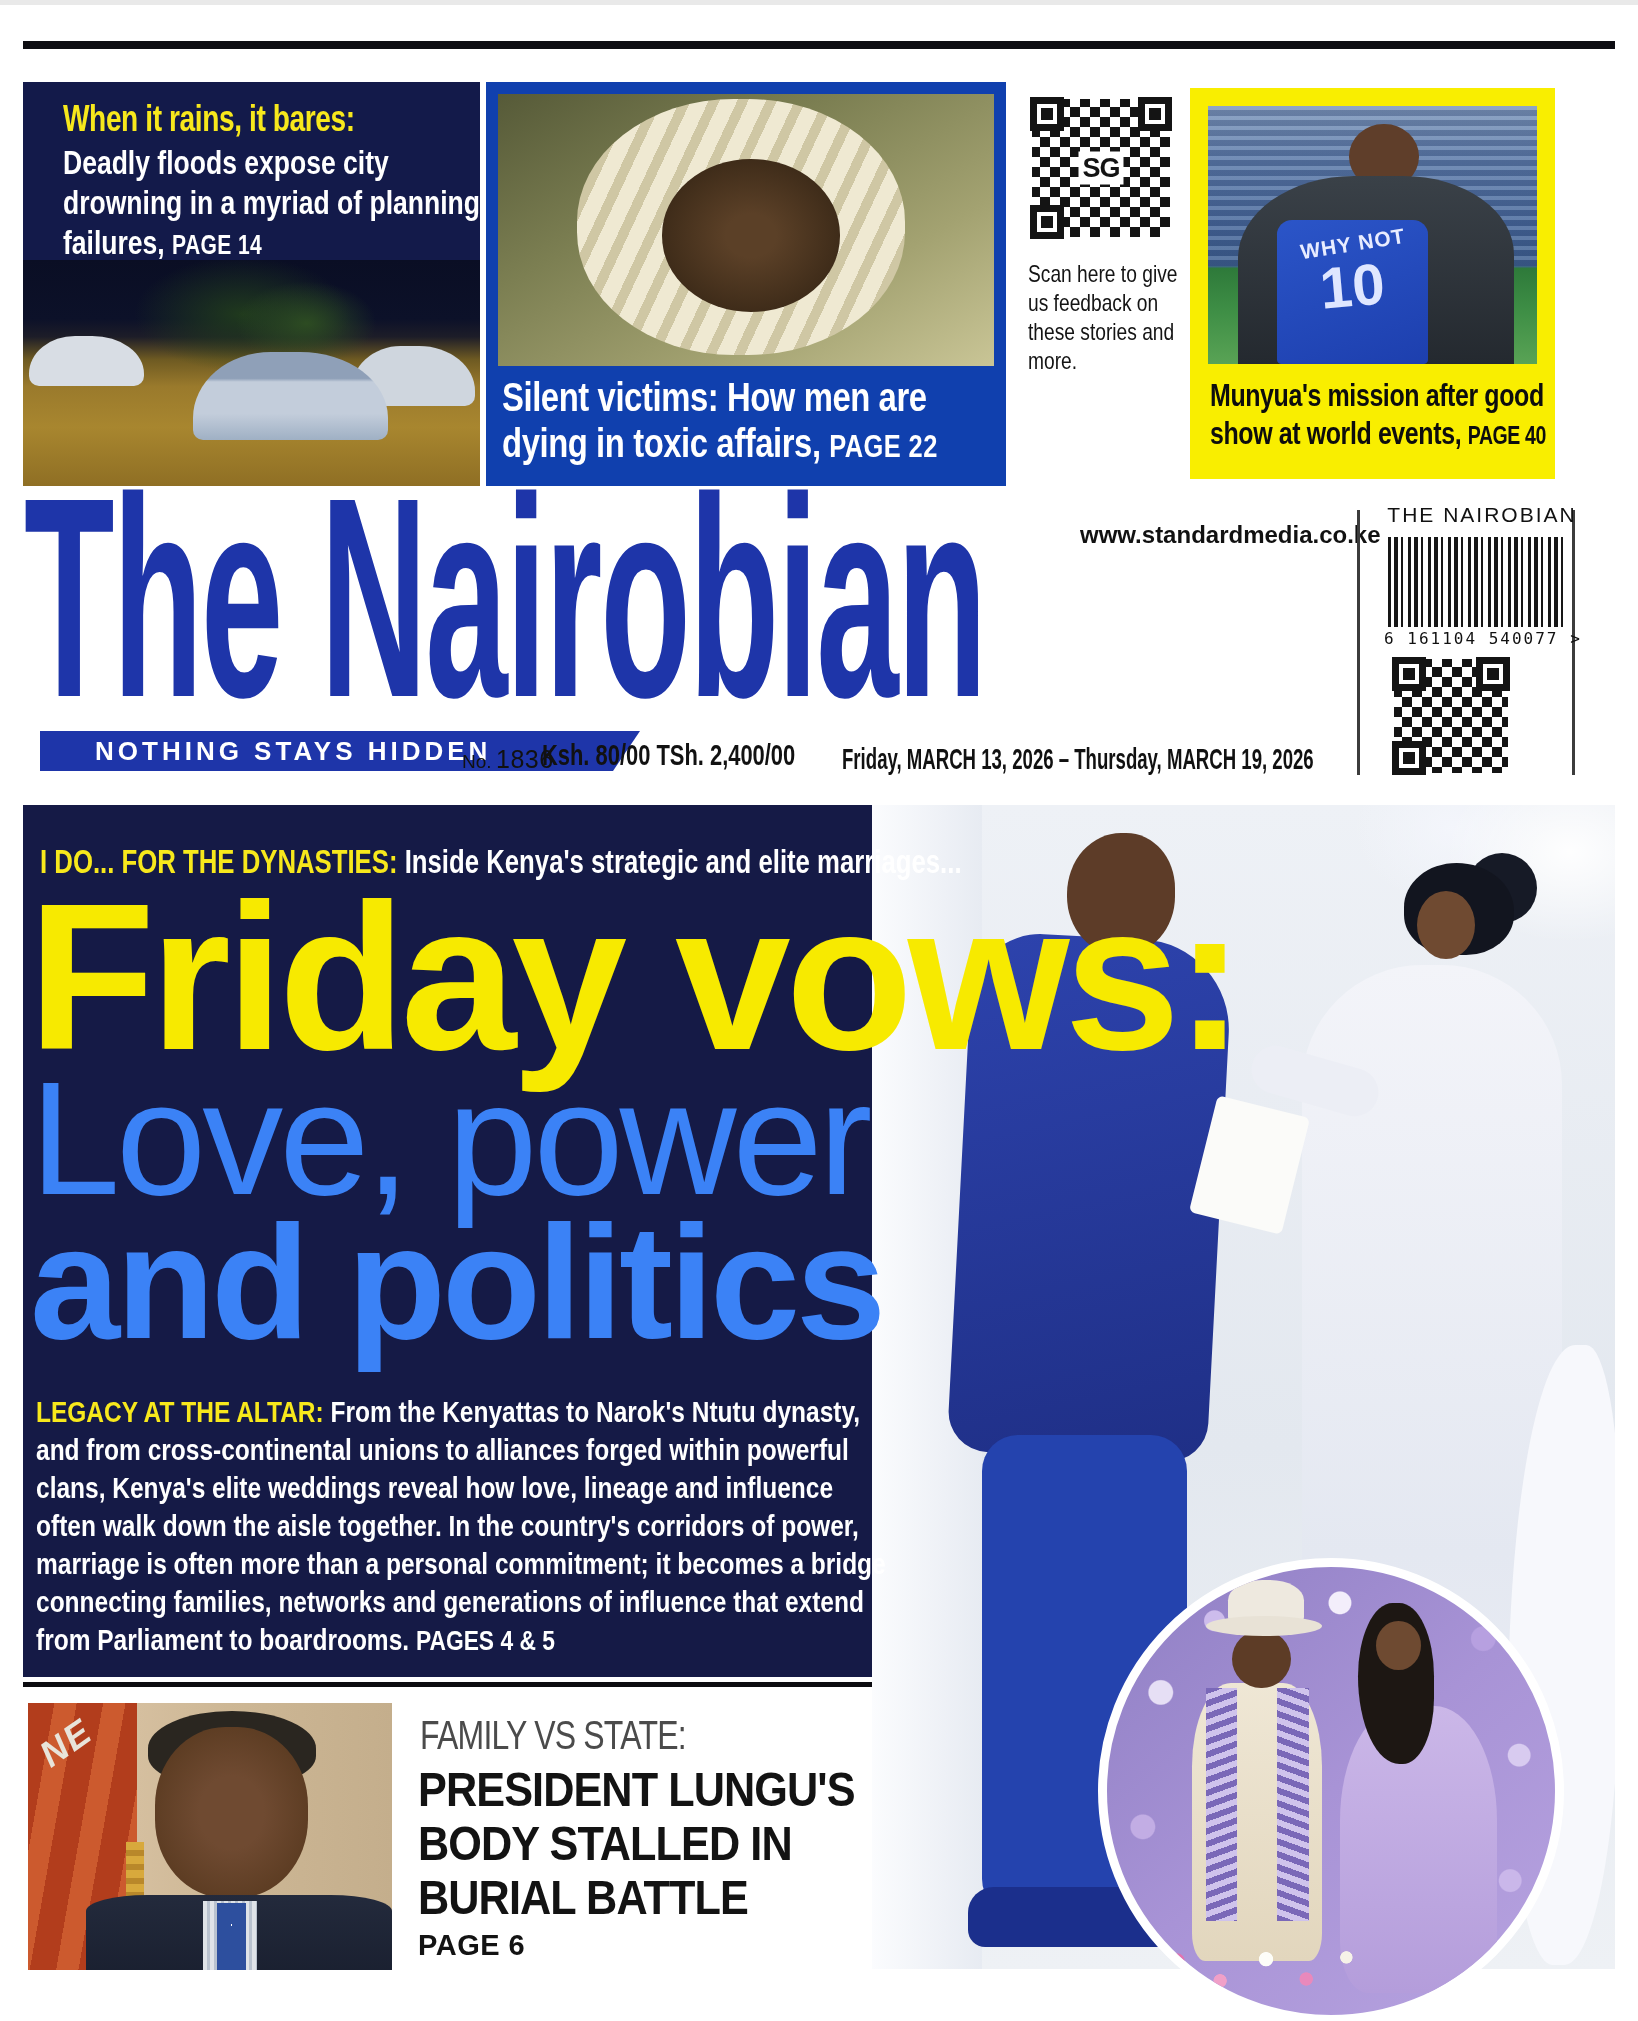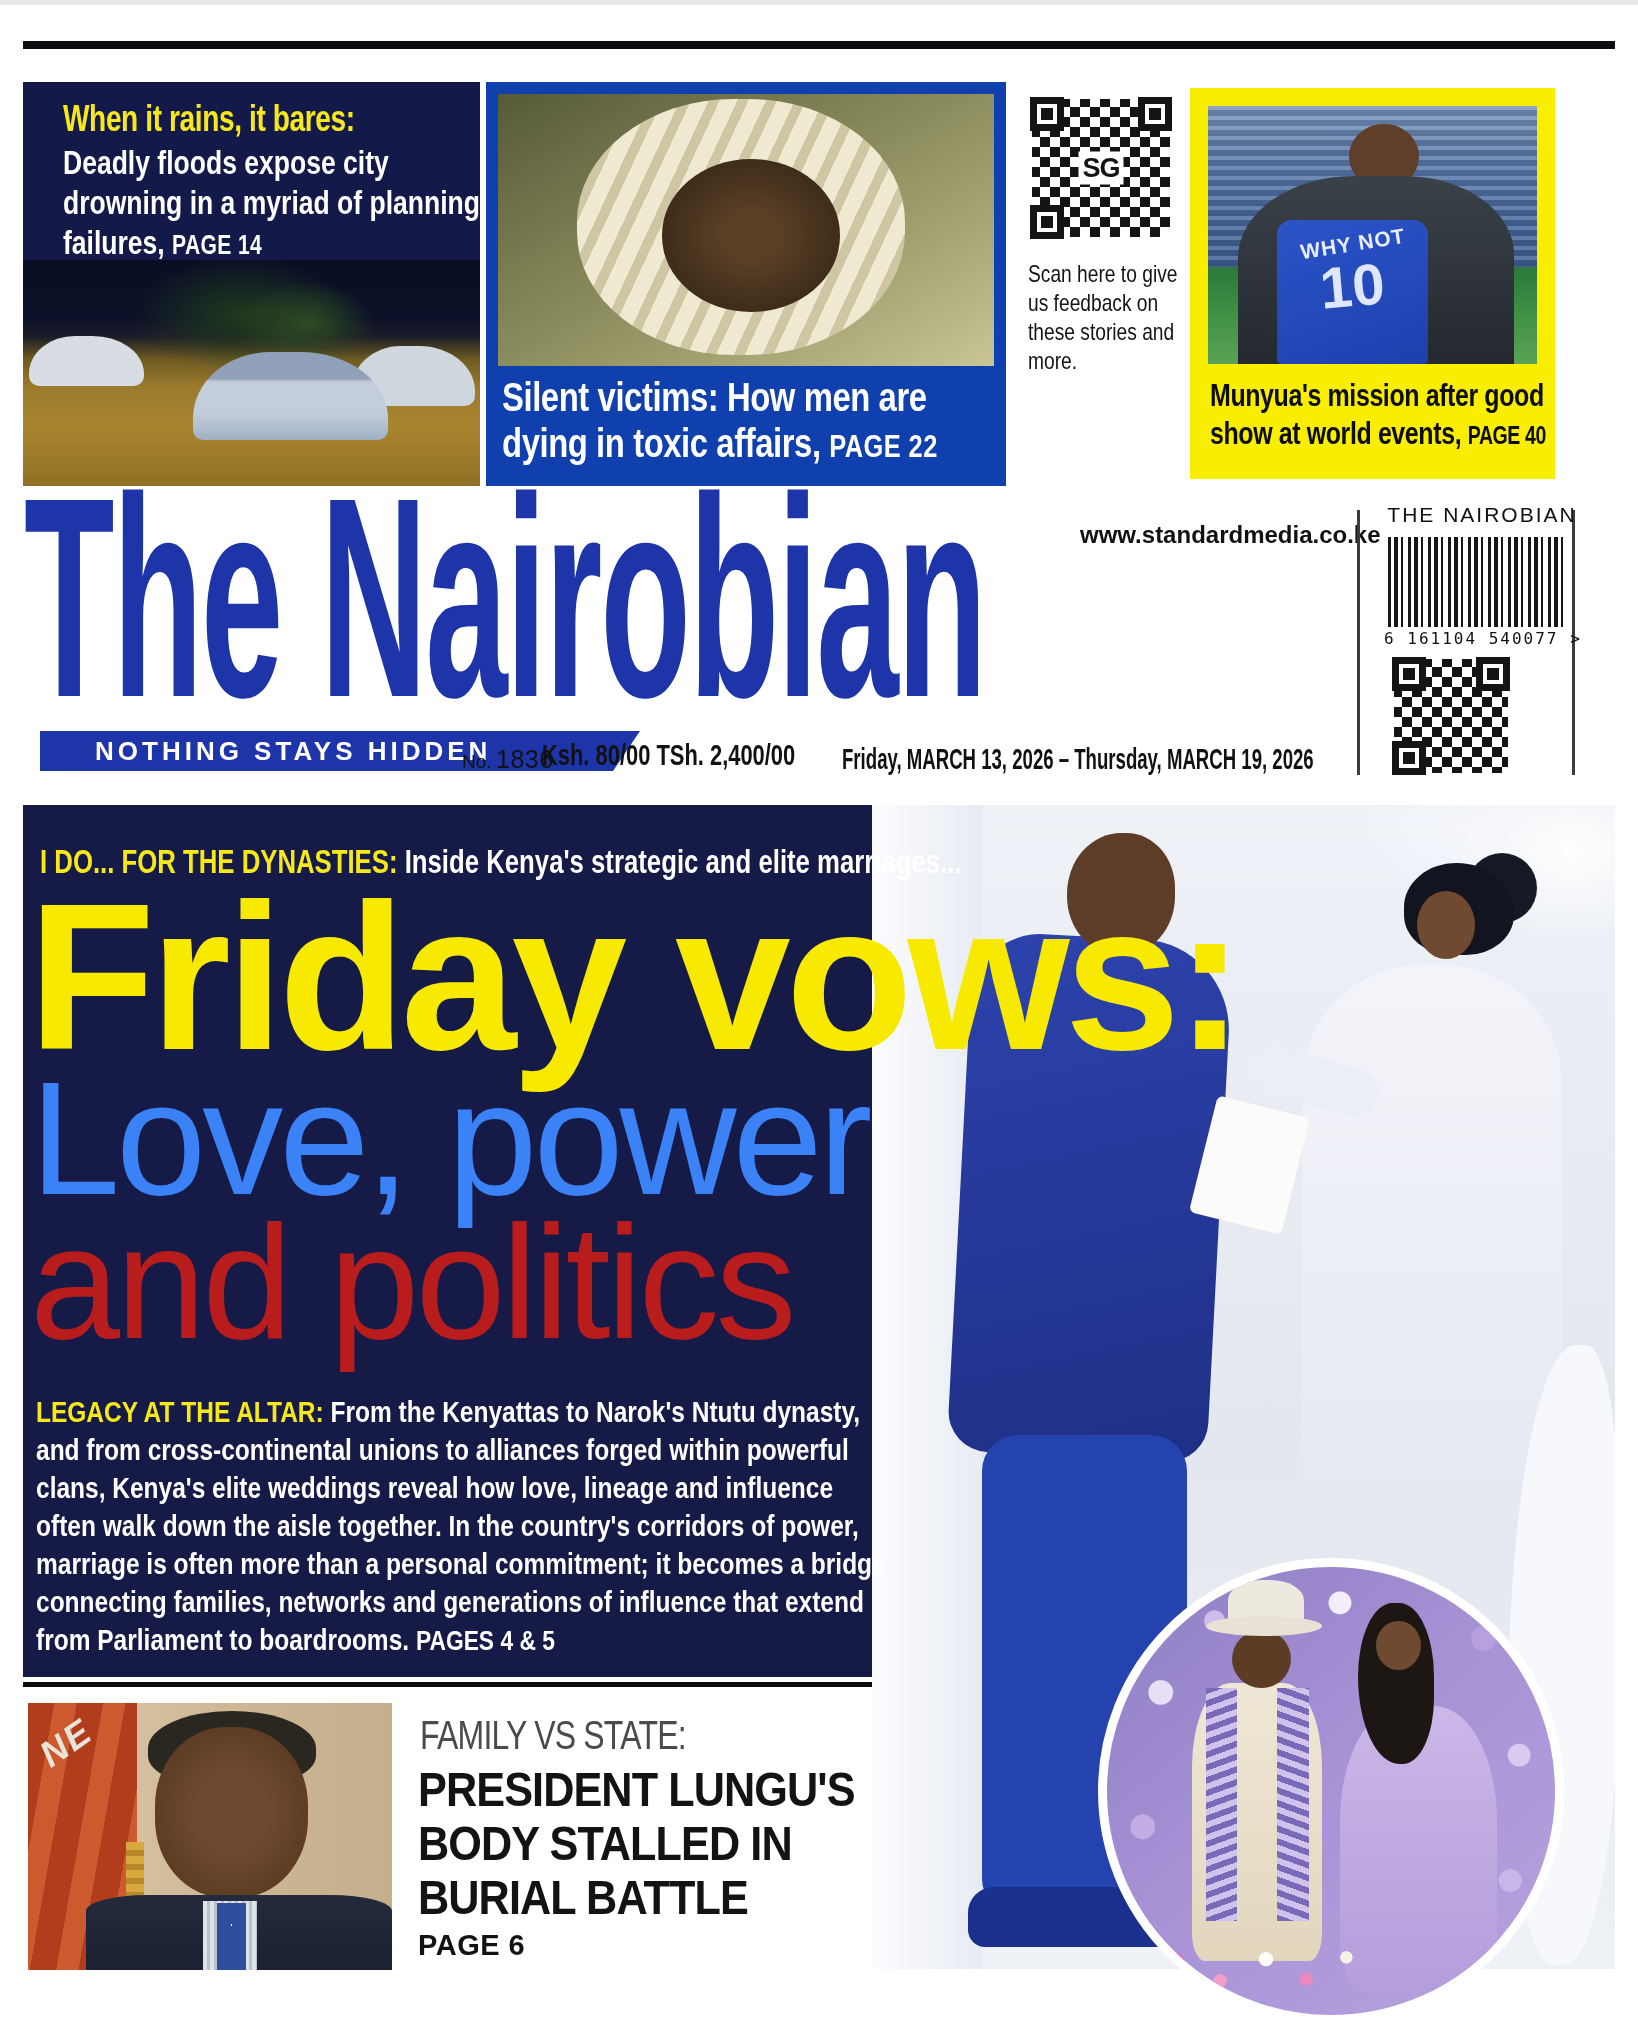--- a/index.html
+++ b/index.html
@@ -121,21 +121,21 @@
   .wp-train{left:636px;top:540px;width:112px;height:620px;background:#f7f8fc;border-radius:60% 30% 50% 40%;}
 
   .main-kicker{left:40px;top:838px;width:1140px;transform:scaleX(.78);z-index:2;
     font-size:33px;font-weight:bold;white-space:nowrap;}
   .mk-hl{color:#f7e81c;}
   .mk-rest{color:#fff;}
   .hl1{left:28px;top:868px;font-size:208px;line-height:208px;font-weight:bold;color:#f7ea00;
     letter-spacing:-5px;z-index:2;white-space:nowrap;}
   .hl2{left:30px;top:1052px;font-size:162px;line-height:162px;font-weight:normal;color:#3b82f6;
     letter-spacing:-4px;z-index:2;white-space:nowrap;}
-  .hl3{left:30px;top:1196px;font-size:162px;line-height:162px;font-weight:normal;color:#b91c1c;
+  .hl3{left:30px;top:1196px;font-size:162px;line-height:162px;font-weight:bold;color:#3b82f6;
     letter-spacing:-4px;z-index:2;white-space:nowrap;}
   .lead-body{left:36px;top:1388px;width:1010px;transform:scaleX(.845);z-index:2;
     font-size:29px;font-weight:bold;line-height:38px;color:#fff;}
   .lb-hl{color:#f7e81c;}
   .lb-pages{font-size:27px;}
 
   .circle-inset{left:1098px;top:1553px;width:466px;height:466px;border-radius:50%;border:9px solid #fff;
     z-index:3;overflow:hidden;
     background:
       radial-gradient(26px 26px at 12% 28%, #e6dff5 0 45%, transparent 50%),

